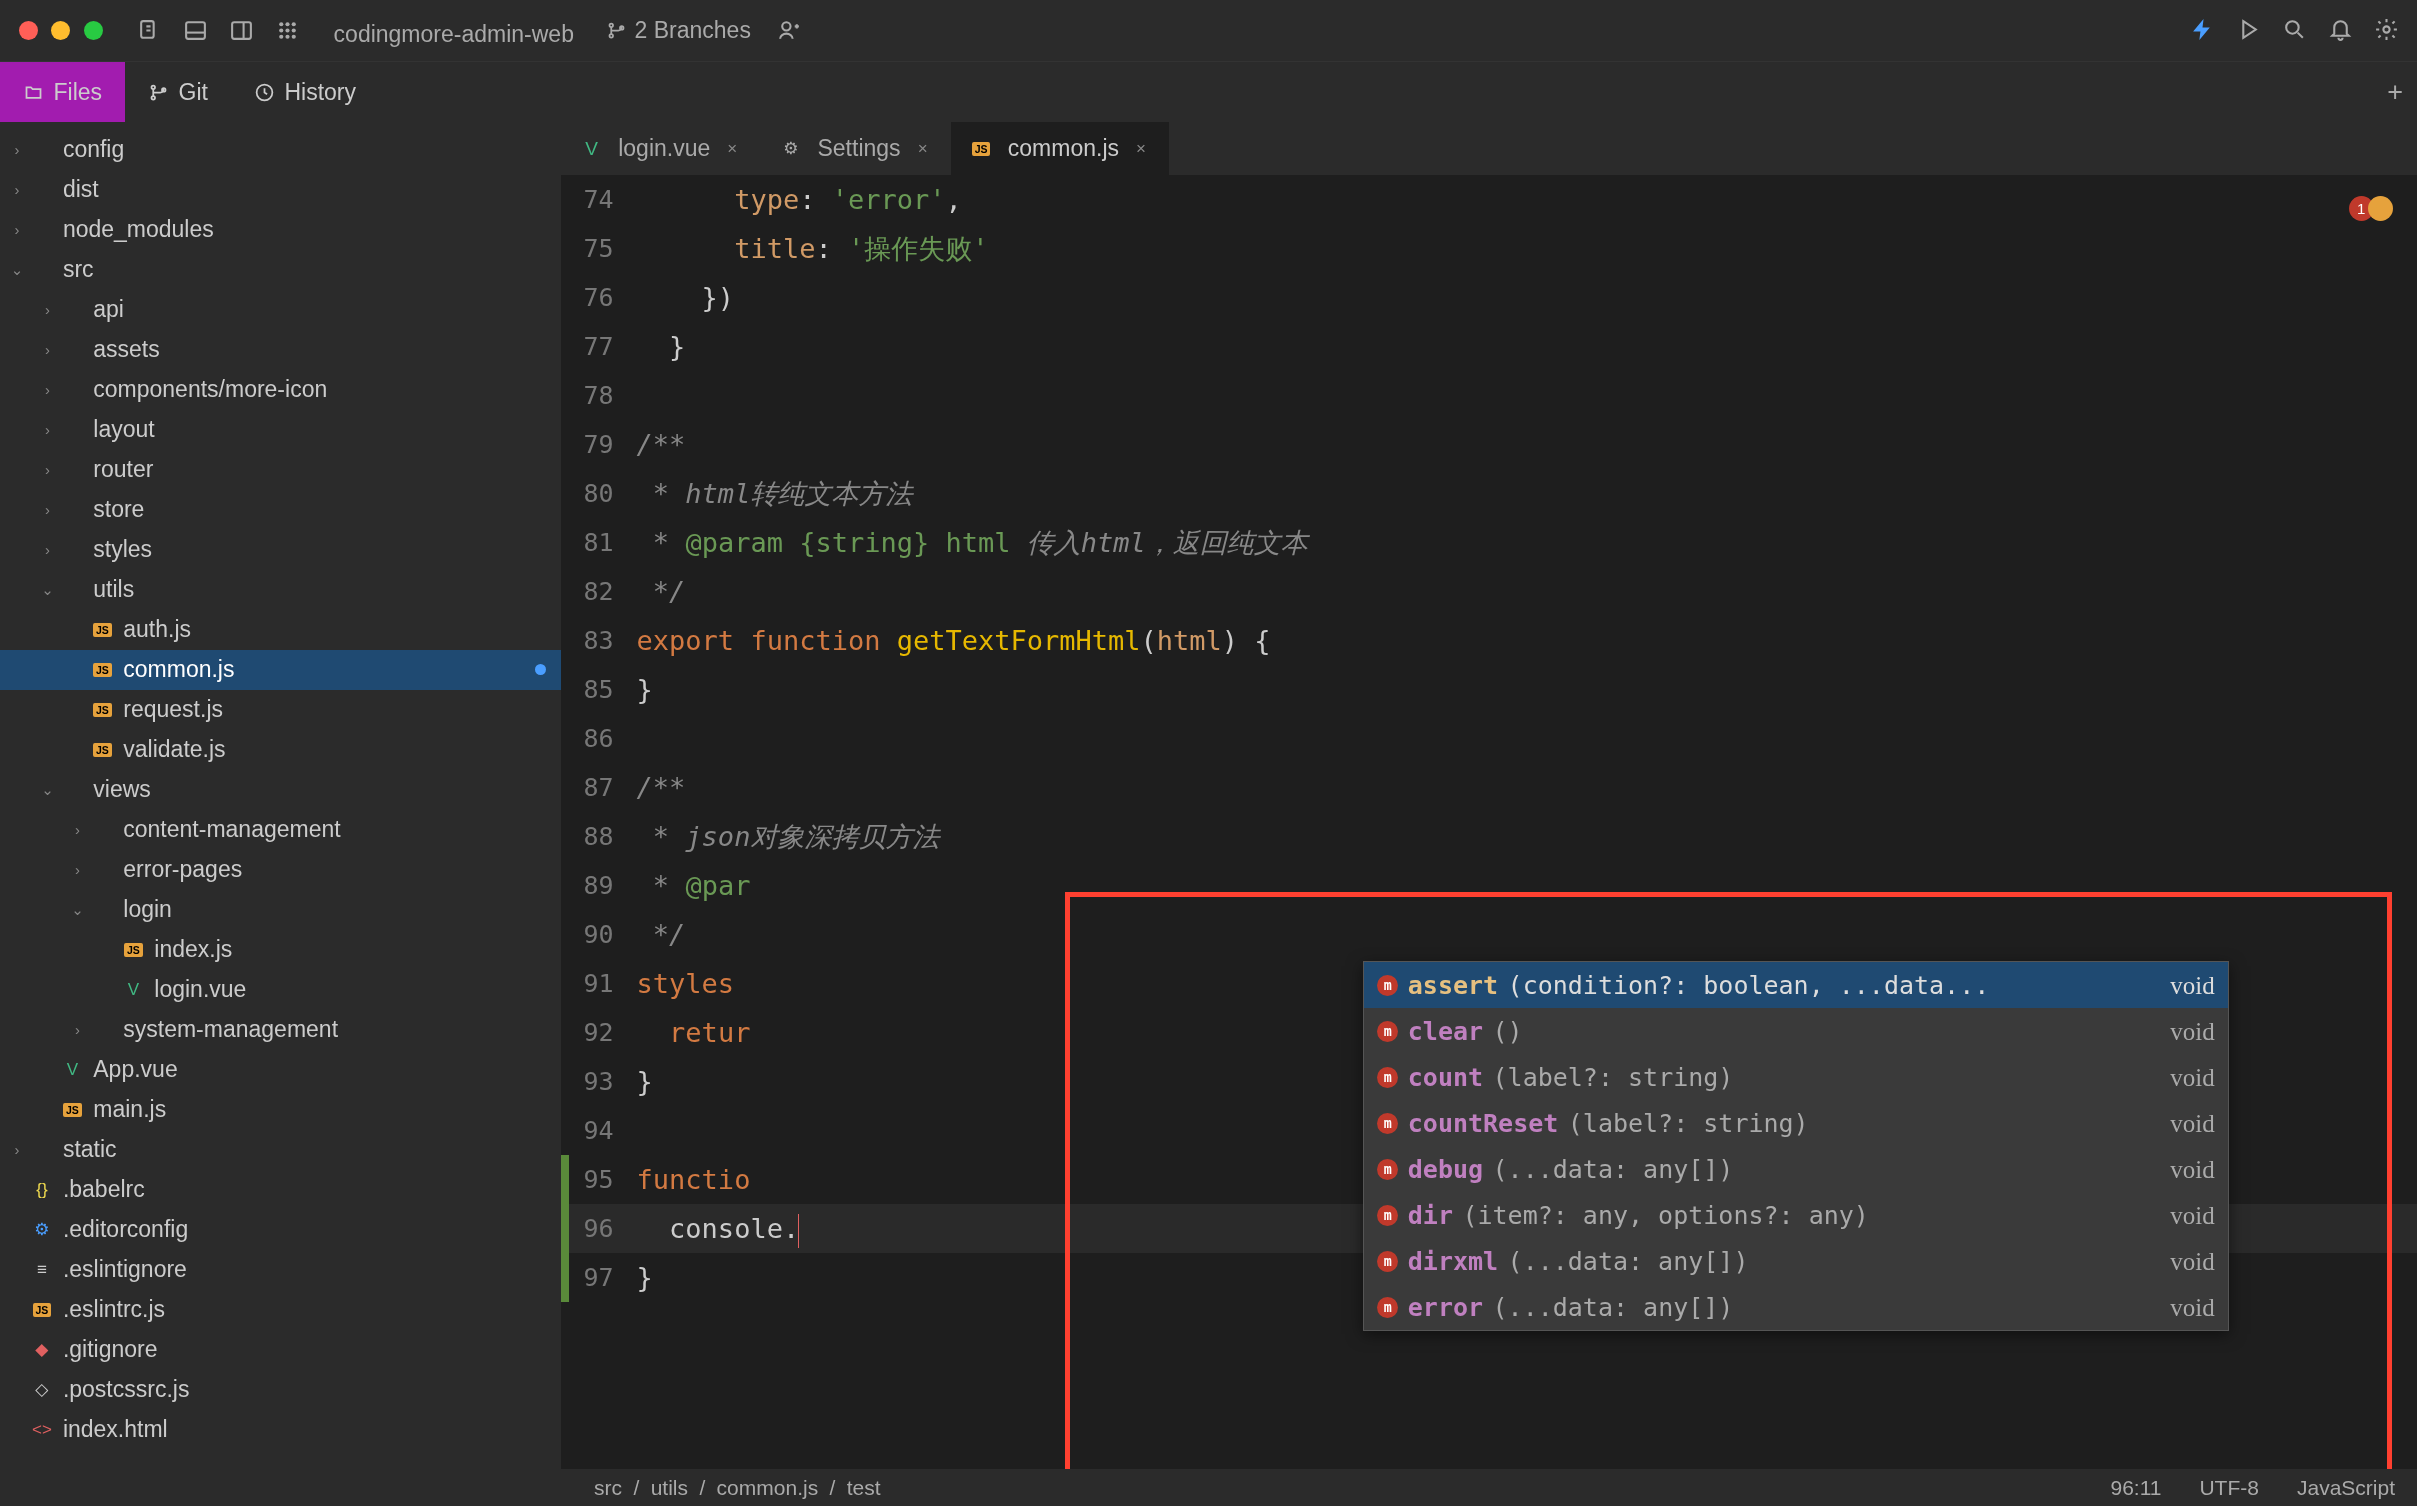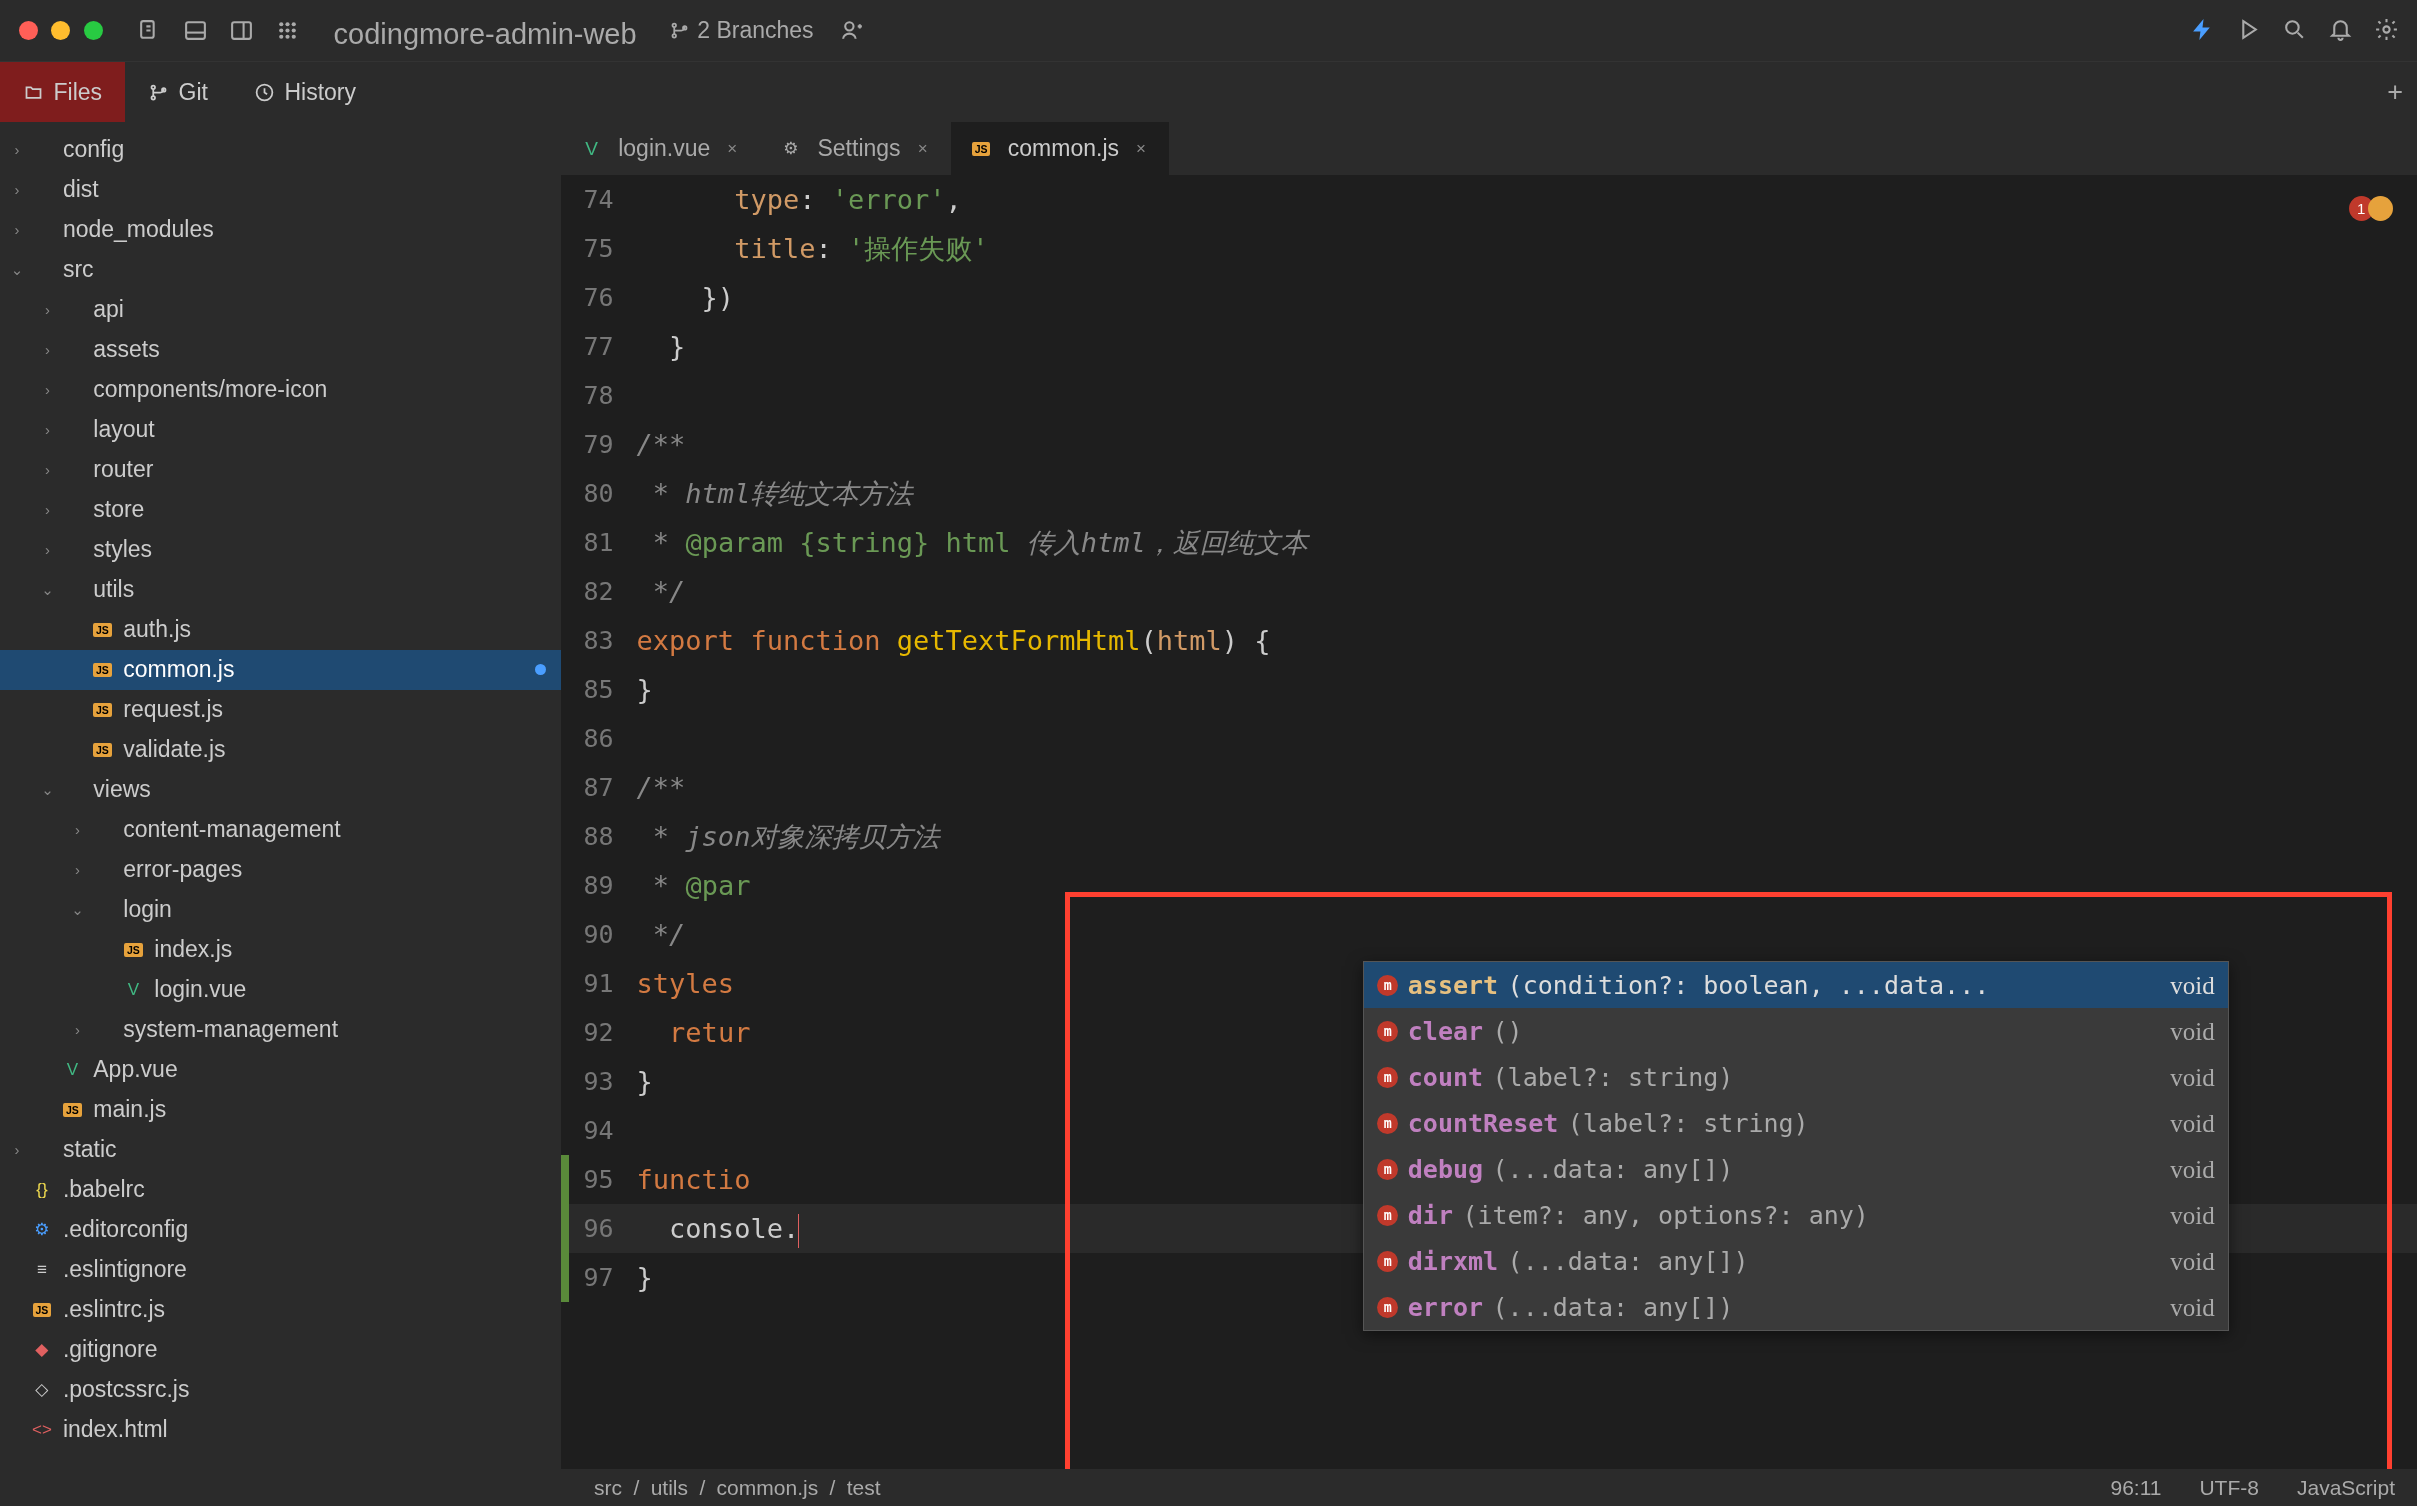--- a/index.html
+++ b/index.html
@@ -21,41 +21,41 @@
       gap: 15px;
     }
     .traffic-lights { display: flex; gap: 13.3px; }
     .traffic-light { width: 19px; height: 19px; border-radius: 50%; }
     .tl-red { background: #ff5f57; }
     .tl-yellow { background: #ffbd2e; }
     .tl-green { background: #28ca42; }
     .titlebar-icons { display: flex; gap: 21px; margin-left: 19px; }
     .titlebar-icon { width: 25px; height: 25px; display: flex; align-items: center; justify-content: center; color: #aaa; }
     .titlebar-icon svg { width: 25px; height: 25px; }
-    .project-name { color: #aaa; font-size: 29px; margin-left: 19px; margin-top: 8px; }
+    .project-name { color: #aaa; font-size: 23px; margin-left: 19px; margin-top: 8px; }
     .branches { color: #aaa; font-size: 23px; display: flex; align-items: center; gap: 7.6px; margin-left: 17px; }
     .titlebar-right { margin-left: auto; display: flex; gap: 21px; align-items: center; }
     .titlebar-right svg { width: 25px; height: 25px; color: #aaa; }
     .toolwindow-bar {
       height: 61px;
       background: #2b2b2b;
       border-top: 1px solid #333;
       display: flex;
       align-items: center;
     }
     .tool-tab {
       height: 100%;
       padding: 0 23px;
       display: flex;
       align-items: center;
       gap: 9.5px;
       color: #ccc;
       font-size: 23px;
     }
-    .tool-tab.active { background: #7f1d1d; }
+    .tool-tab.active { background: #a21caf; }
     .tool-tab svg { width: 21px; height: 21px; }
     .tool-plus { margin-left: auto; margin-right: 15px; color: #aaa; }
     .main { display: flex; height: calc(100% - 61px - 61px - 38px); }
     .sidebar {
       width: 561px;
       background: #2b2b2b;
       overflow-y: auto;
       padding-top: 7.6px;
     }
     .tree-node {

